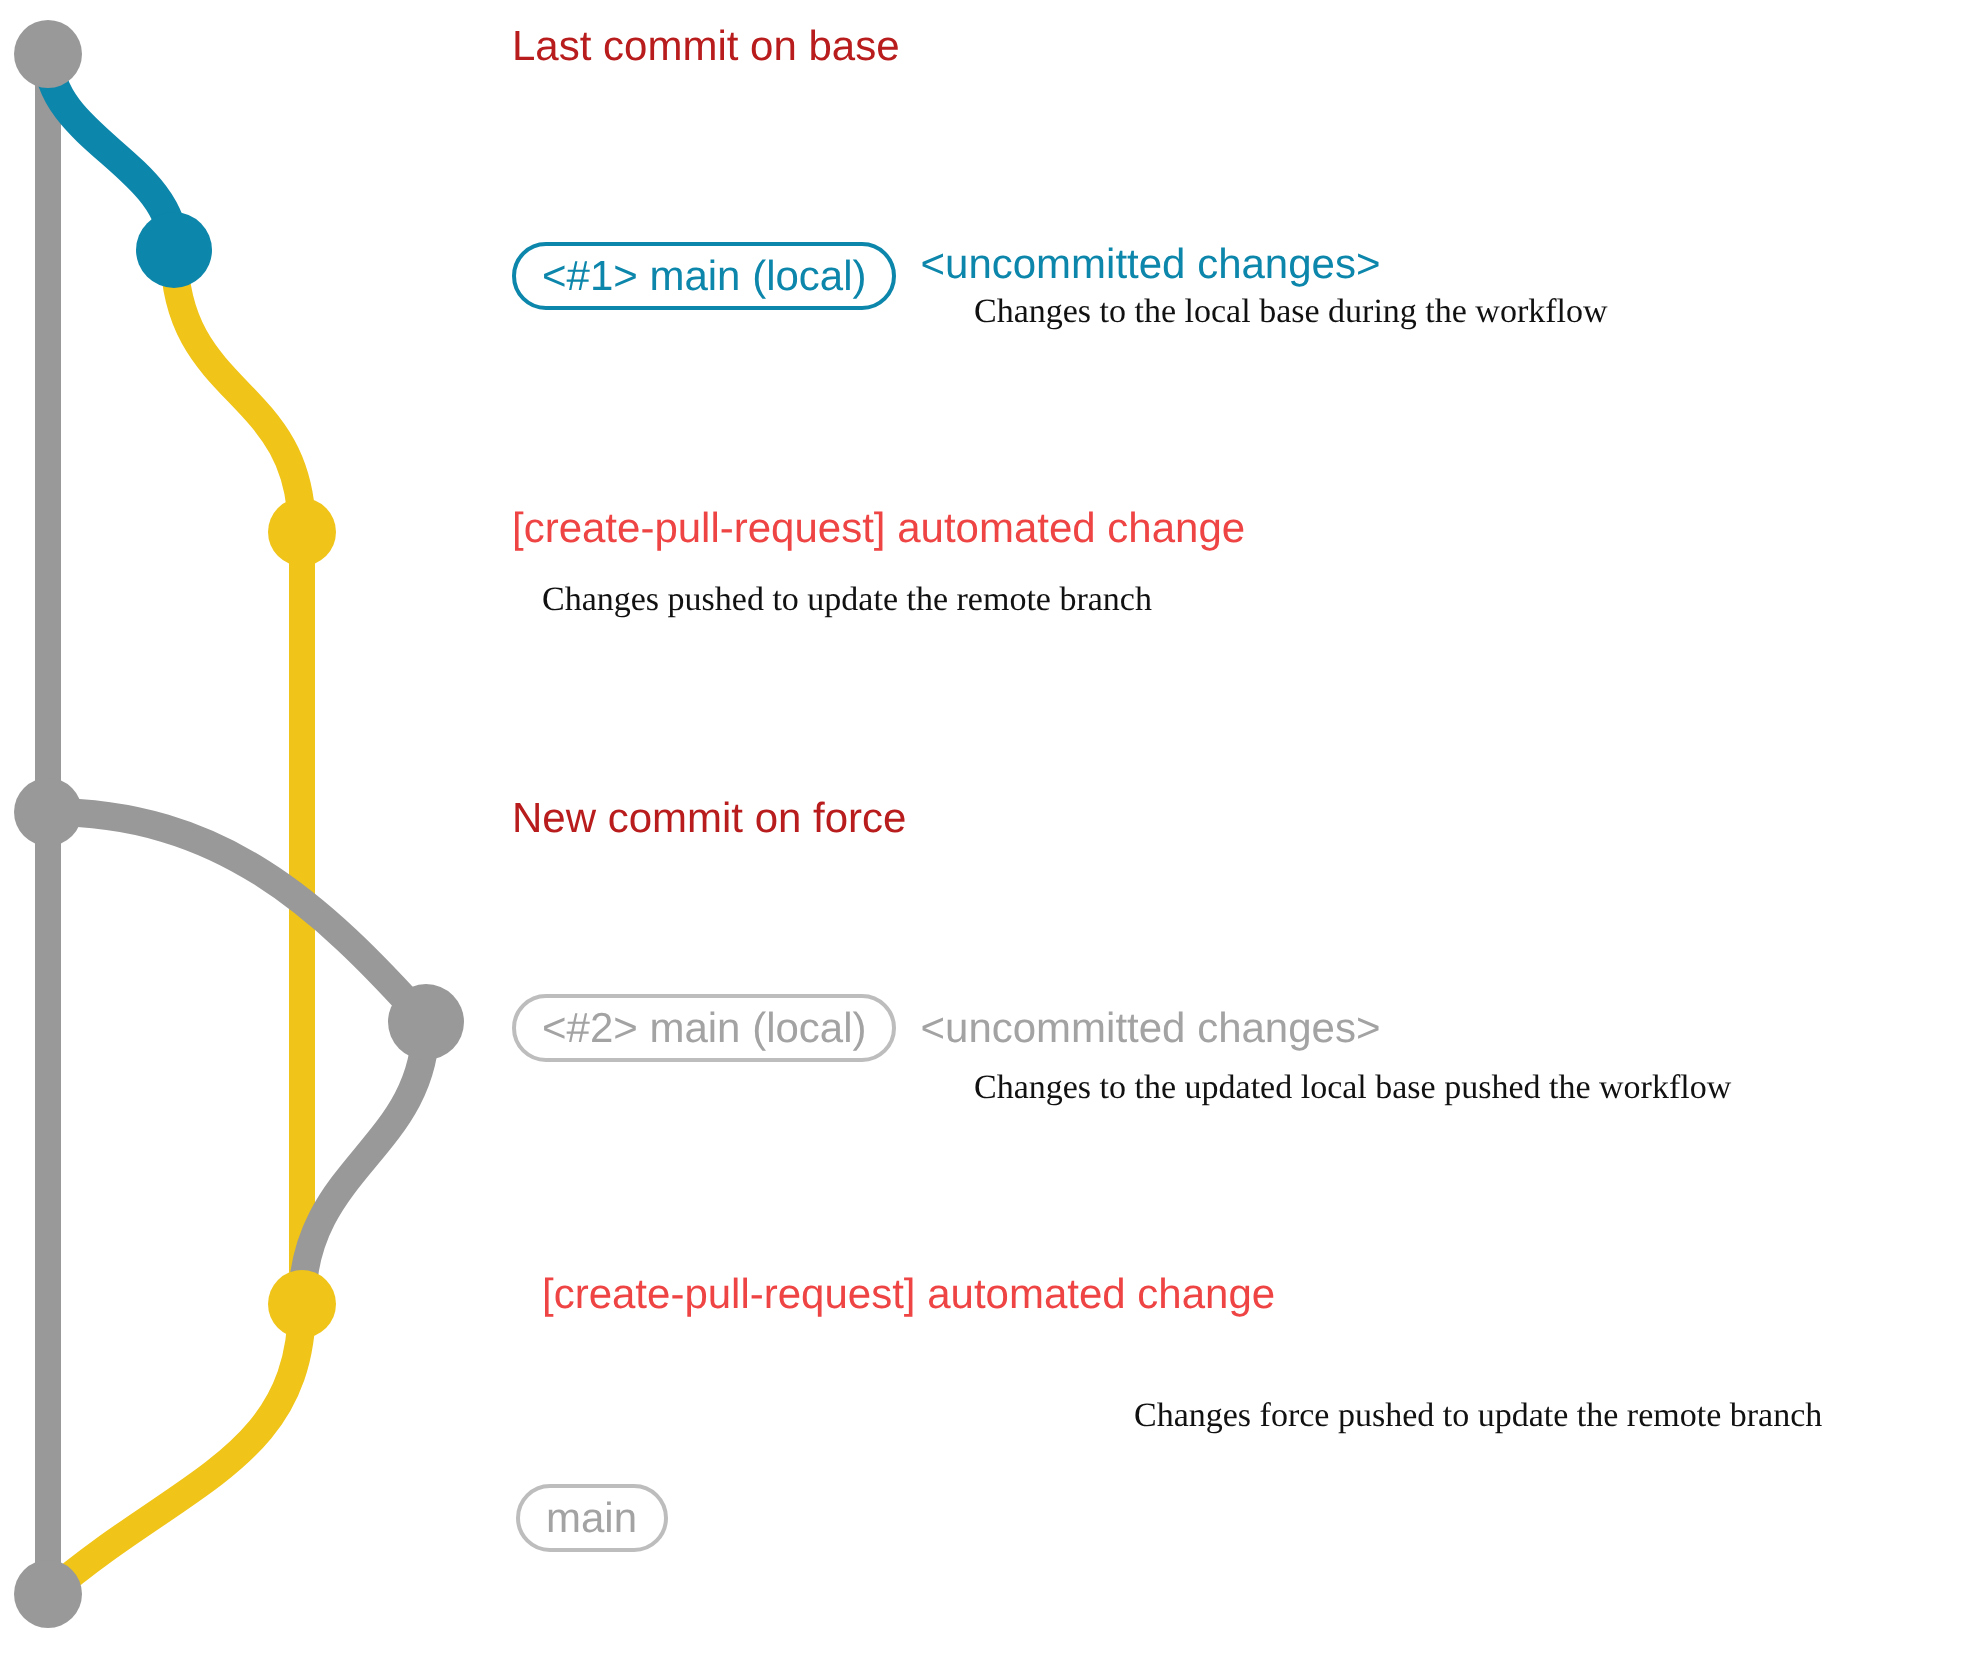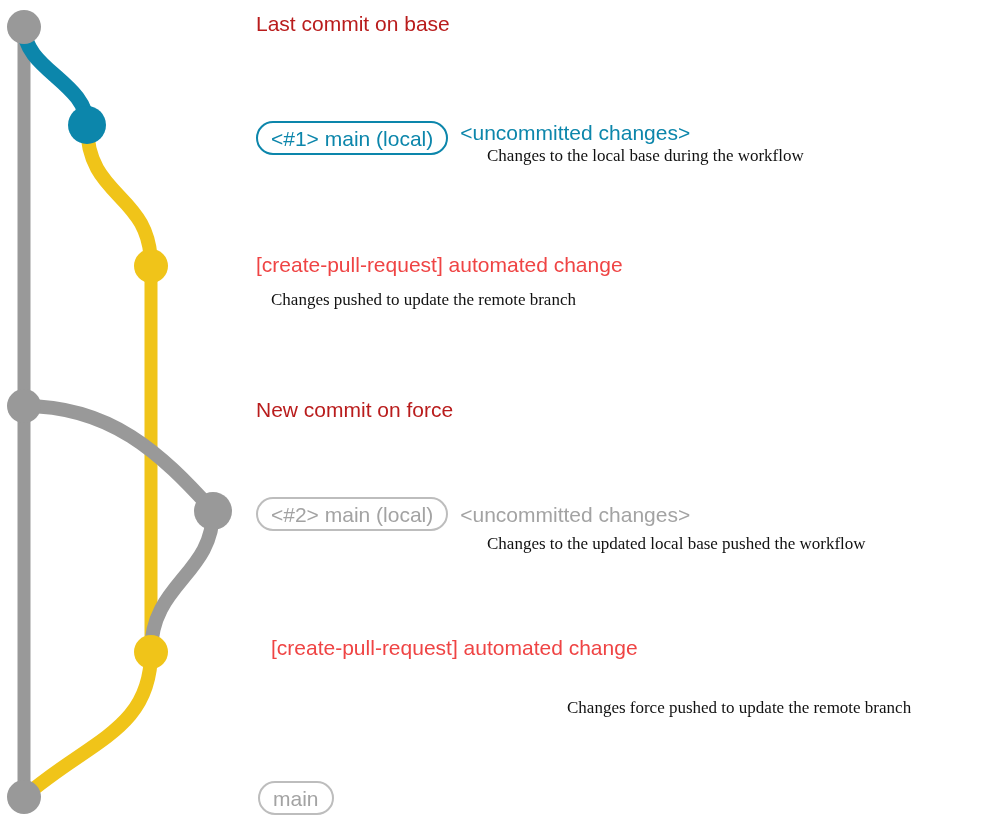--- a/index.html
+++ b/index.html
@@ -123,16 +123,16 @@
   <span class="headline gray">&lt;uncommitted changes&gt;</span>
 </div>
 <div class="subtext" style="left:487px; top:535px;">Changes to the updated local base pushed the workflow</div>
 
 <div class="row" style="left:256px; top:637px;">
   <span class="gap-md"></span>
   <span class="headline yellow">[create-pull-request] automated change</span>
 </div>
 <div class="subtext" style="left:567px; top:675px;margin-top:24px;">Changes force pushed to update the remote branch</div>
 
-<div class="row" style="left:258px; top:781px;flex-direction:column;">
+<div class="row" style="left:258px; top:742px;flex-direction:column;">
   <span class="badge gray">main</span>
   <span class="gap-md"></span>
 </div>
 
 </body></html>

